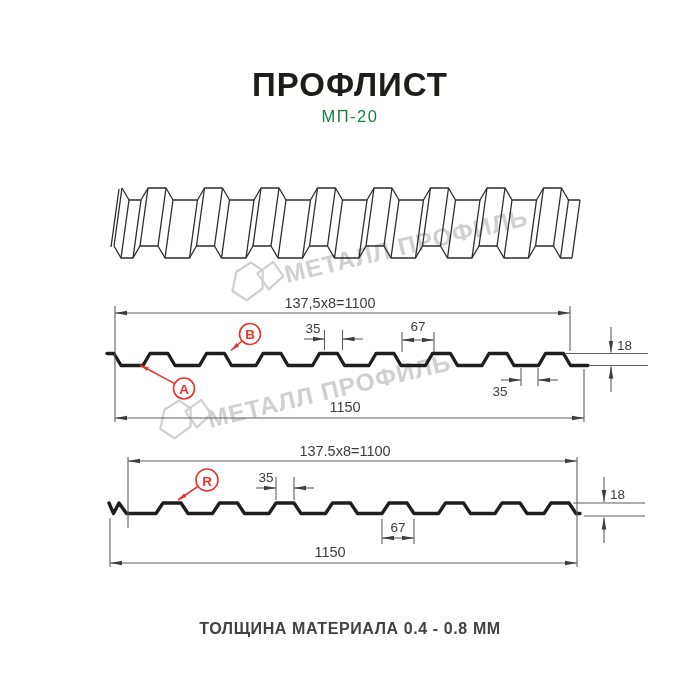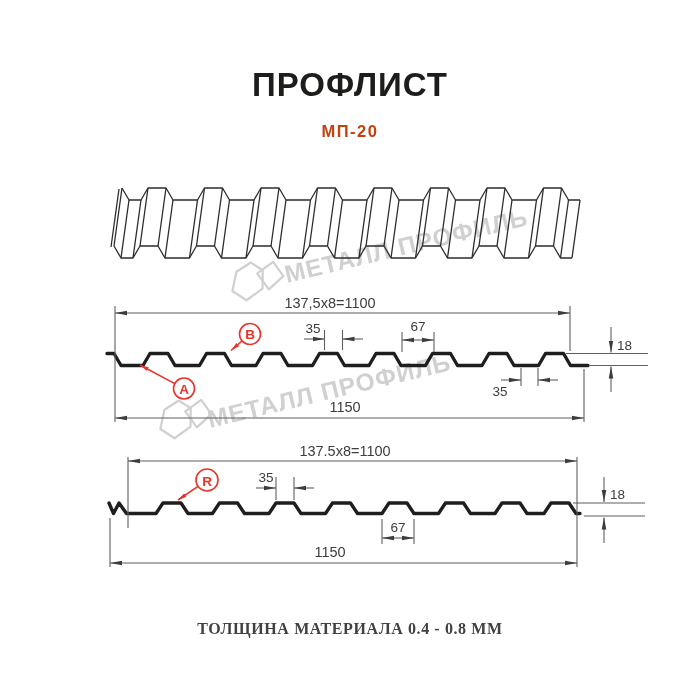--- a/index.html
+++ b/index.html
@@ -1,22 +1,22 @@
 <!DOCTYPE html>
 <html><head>
 <meta charset="utf-8">
 <style>
   html,body{margin:0;padding:0;background:#fff;}
   .page{position:relative;width:700px;height:700px;background:#fff;overflow:hidden;
         font-family:"Liberation Sans",sans-serif;}
   .hdr{position:absolute;left:0;top:66px;width:700px;text-align:center;}
   .hdr h1{margin:0;font-size:33px;font-weight:bold;letter-spacing:1px;color:#1d1d1b;}
-  .hdr .sub{margin-top:18px;font-size:16.5px;font-weight:bold;letter-spacing:1.5px;color:#c2410c;}
+  .hdr .sub{margin-top:3px;font-size:16.5px;font-weight:normal;letter-spacing:1.5px;color:#15803d;}
   .ftr{position:absolute;left:0;top:620px;width:700px;text-align:center;
-       font-size:16px;font-weight:bold;letter-spacing:0.6px;color:#414141;font-family:Liberation Serif, serif;}
+       font-size:16px;font-weight:bold;letter-spacing:0.6px;color:#414141;}
   svg.draw{position:absolute;left:0;top:0;}
   svg text{font-family:"Liberation Sans",sans-serif;fill:#3d3d3d;}
   .t-dim{font-size:14.5px;}
   .t-sm{font-size:13.5px;}
   .t-lbl{font-size:13.5px;font-weight:bold;fill:#e8342a;}
   .t-wm{font-size:24.5px;font-weight:bold;fill:#d0d0d0;letter-spacing:1px;}
   .dl{stroke:#5f5f5f;stroke-width:1.1;fill:none;}
   .red{stroke:#e8342a;stroke-width:1.6;fill:none;}
   .prof{stroke:#1e1e1e;stroke-width:3.4;fill:none;stroke-linejoin:round;stroke-linecap:round;}
   .w3d{stroke:#2d2d2d;stroke-width:1.3;fill:none;stroke-linejoin:round;}

